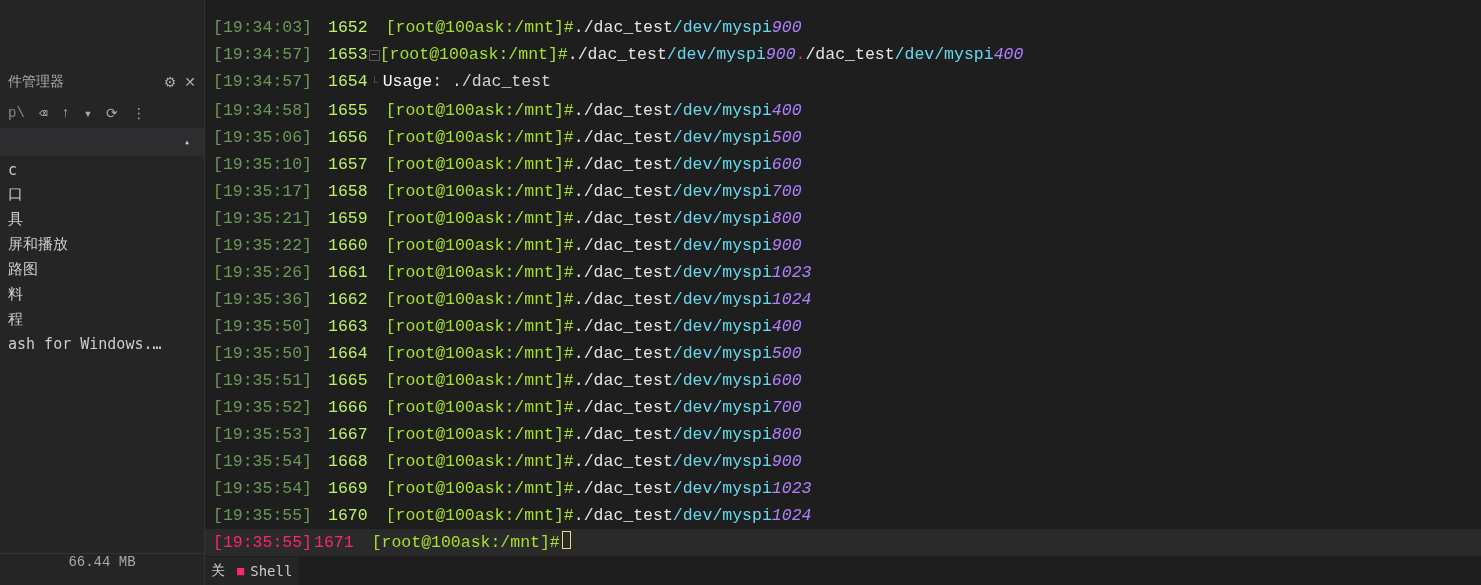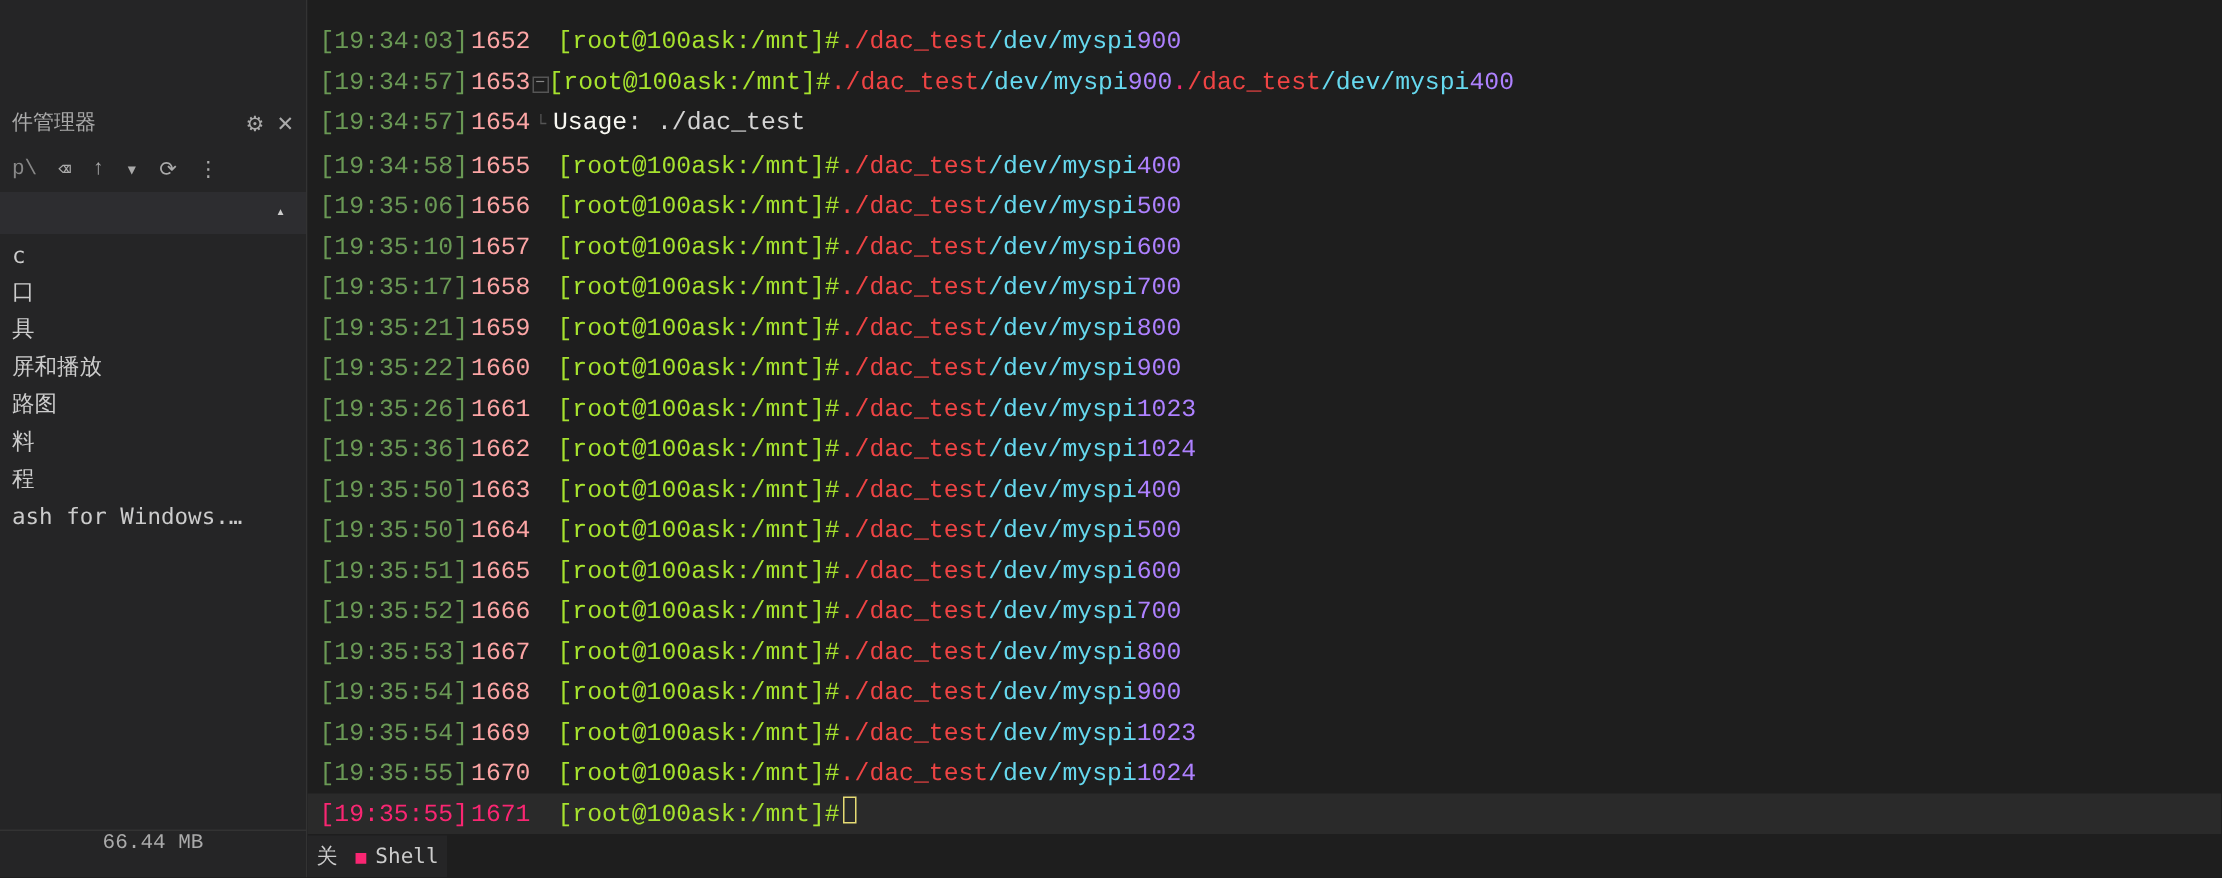--- a/index.html
+++ b/index.html
@@ -115,21 +115,21 @@
 .term-line {
   display: flex;
   align-items: baseline;
   white-space: pre;
   line-height: 27px;
   font-size: 16.5px;
   padding-left: 8px;
 }
 .ts { color: #6a9955; }
 .ts-active { color: #f92672; }
-.lnum { color: #fca5a5; margin-left: 2px; }
+.lnum { color: #bef264; margin-left: 16px; }
 .lnum-active { color: #f92672; margin-left: 2px; }
 .fold {
   color: #888;
   font-size: 11px;
   margin-left: 1px;
   margin-right: 0px;
   border: 1px solid #555;
   width: 11px;
   height: 11px;
   display: inline-flex;
@@ -143,23 +143,23 @@
   color: #555;
   font-size: 12px;
   margin-left: 1px;
   margin-right: 2px;
   display: inline-block;
   width: 12px;
   text-align: center;
   position: relative;
 }
 .prompt { color: #a6e22e; }
-.cmd { color: #ef4444; }
+.cmd { color: #e5e5e5; }
 .dev { color: #66d9ef; }
-.val { color: #ae81ff; }
+.val { color: #ae81ff; font-style: italic; }
 .punct { color: #f92672; }
 .usage { color: #f8f8f2; }
 .plain { color: #d4d4d4; }
 .cursor {
   display: inline-block;
   width: 9px;
   height: 18px;
   border: 1px solid #e6db74;
   margin-left: 2px;
   position: relative;

